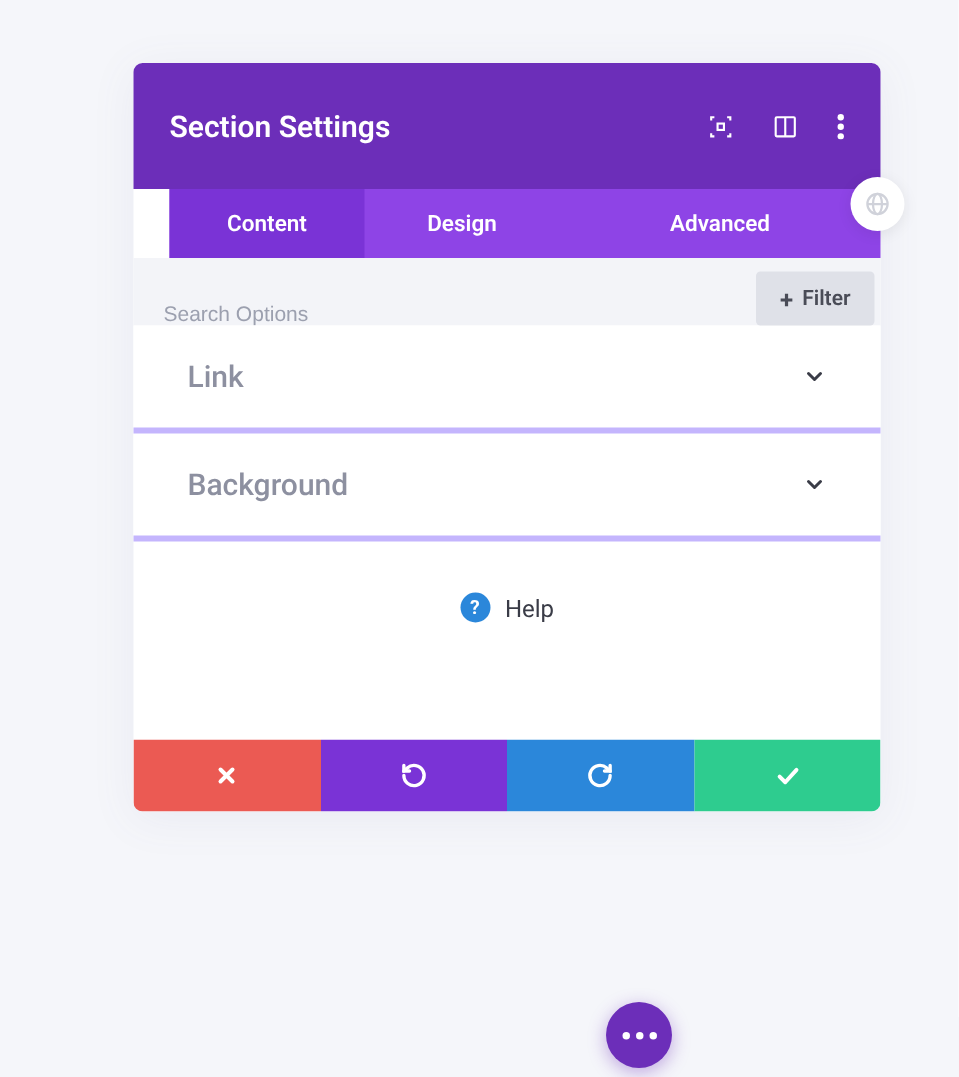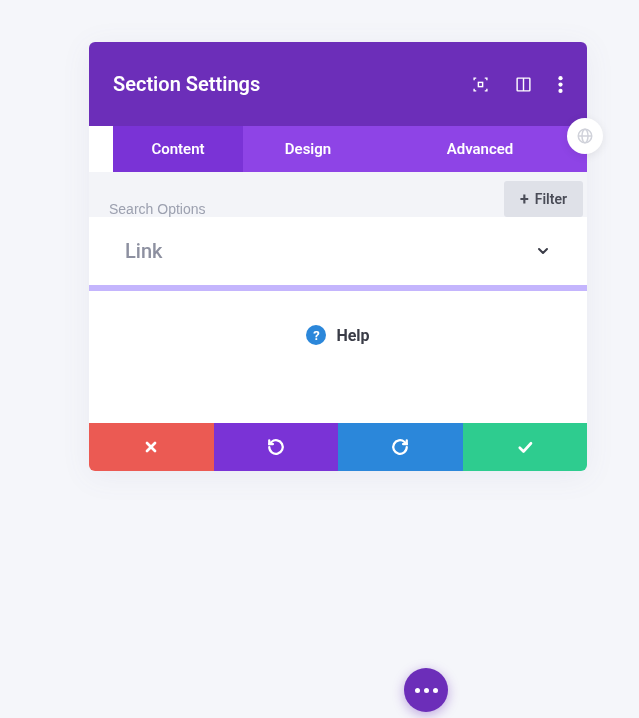--- a/index.html
+++ b/index.html
@@ -107,21 +107,21 @@
       color: #4a4c57;
     }
     .options {
       background: #fff;
     }
     .option-row {
       display: flex;
       align-items: center;
       justify-content: space-between;
       padding: 22px 36px;
-      border-bottom: 6px solid #c4b5fd;
+      border-bottom: 4px solid #c4b5fd;
       cursor: pointer;
     }
     .option-label {
       font-size: 20px;
       color: #8d90a0;
       font-weight: 500;
     }
     .help-row {
       display: flex;
       align-items: center;
@@ -137,21 +137,21 @@
       color: #fff;
       display: flex;
       align-items: center;
       justify-content: center;
       font-size: 13px;
       font-weight: 700;
     }
     .help-label {
       font-size: 16px;
       color: #3a3c47;
-      font-weight: 700;
+      font-weight: 400;
     }
     .action-bar {
       display: flex;
       height: 48px;
       border-radius: 0 0 6px 6px;
       overflow: hidden;
     }
     .action-btn {
       flex: 1;
       display: flex;
@@ -248,20 +248,28 @@
 
   <div class="options">
     <div class="option-row">
       <span class="option-label">Link</span>
       <span class="chevron-down">
         <svg width="16" height="16" viewBox="0 0 24 24" fill="none" stroke="#3a3c47" stroke-width="3" stroke-linecap="round" stroke-linejoin="round">
             <polyline points="6 9 12 15 18 9"></polyline>
           </svg>
       </span>
     </div>
+    <div class="option-row">
+      <span class="option-label">Background</span>
+      <span class="chevron-down">
+        <svg width="16" height="16" viewBox="0 0 24 24" fill="none" stroke="#3a3c47" stroke-width="3" stroke-linecap="round" stroke-linejoin="round">
+            <polyline points="6 9 12 15 18 9"></polyline>
+          </svg>
+      </span>
+    </div>
   </div>
 
   <div class="help-row">
     <div class="help-icon">?</div>
     <div class="help-label">Help</div>
   </div>
 
   <div class="action-bar">
     <div class="action-btn action-cancel">
       <svg width="16" height="16" viewBox="0 0 24 24" fill="none" stroke="#fff" stroke-width="4" stroke-linecap="round">

